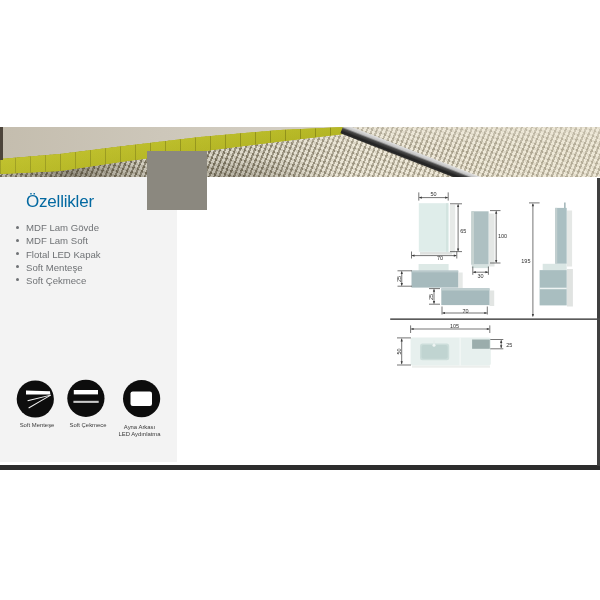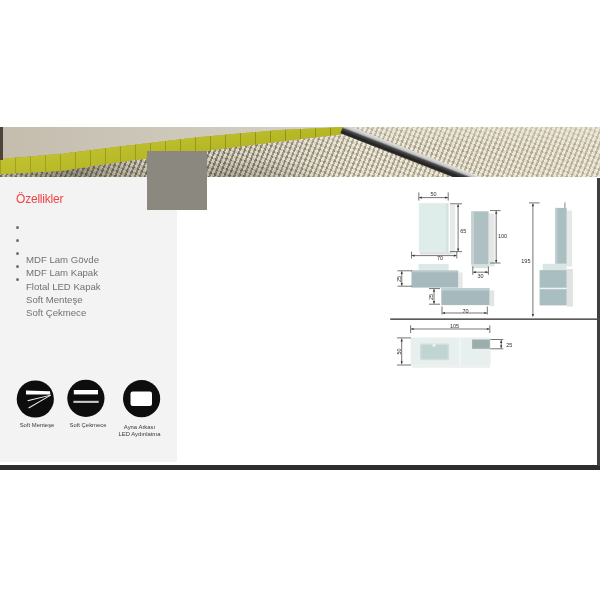--- a/index.html
+++ b/index.html
@@ -36,22 +36,22 @@
     background:linear-gradient(180deg,#e2e2e2 0%,#c0c0c0 30%,#4a4a4a 48%,#232323 78%,#2e2e2e 100%);
     transform:rotate(21.2deg);transform-origin:0 0;}
 
   
   #graysq{left:146.5px;top:150.5px;width:60.5px;height:59.5px;background:#8b887f;}
   #panel{left:0;top:177px;width:177px;height:285px;background:#f3f3f3;}
   #botbar{left:0;top:464.5px;width:600px;height:5.7px;background:#2d2d2d;}
   #rline{left:597px;top:177.5px;width:2.6px;height:288px;background:#3f3f3f;}
 
   
-  #head{left:16px;top:192.3px;font-size:12px;color:#ef4444;letter-spacing:-0.2px;}
-  .bul{left:26px;width:150px;font-size:9.6px;color:#6f7275;margin-top:32px;}
+  #head{left:26px;top:192.3px;font-size:17px;color:#0369a1;letter-spacing:-0.2px;}
+  .bul{left:26px;width:150px;font-size:9.6px;color:#6f7275;}
   .dot{left:16px;width:3px;height:3px;border-radius:50%;background:#6f7275;}
 
   
   .ilab{font-size:5.9px;color:#3b3b3b;text-align:center;line-height:1.18;}
 </style>
 </head>
 <body>
 
 <div class="abs" id="photo">
   <div id="floor"></div>
@@ -65,21 +65,21 @@
 <div class="abs" id="panel"></div>
 <div class="abs" id="graysq"></div>
 <div class="abs" id="botbar"></div>
 <div class="abs" id="rline"></div>
 
 <div class="abs" id="head">Özellikler</div>
 
 <div class="abs dot" style="top:225.5px"></div>
 <div class="abs bul" style="top:222.2px">MDF Lam Gövde</div>
 <div class="abs dot" style="top:238.7px"></div>
-<div class="abs bul" style="top:235.4px">MDF Lam Kapak</div>
+<div class="abs bul" style="top:235.4px">MDF Lam Soft</div>
 <div class="abs dot" style="top:251.9px"></div>
 <div class="abs bul" style="top:248.6px">Flotal LED Kapak</div>
 <div class="abs dot" style="top:265.1px"></div>
 <div class="abs bul" style="top:261.8px">Soft Menteşe</div>
 <div class="abs dot" style="top:278.3px"></div>
 <div class="abs bul" style="top:275px">Soft Çekmece</div>
 
 <svg class="abs" style="left:16px;top:380px" width="39" height="39" viewBox="16 380 39 39">
   <circle cx="35.3" cy="399" r="18.6" fill="#0d0d0d"></circle>
   <polygon points="26,390.6 50,391.2 50.3,394.6 26,394.4" fill="#ffffff"></polygon>

